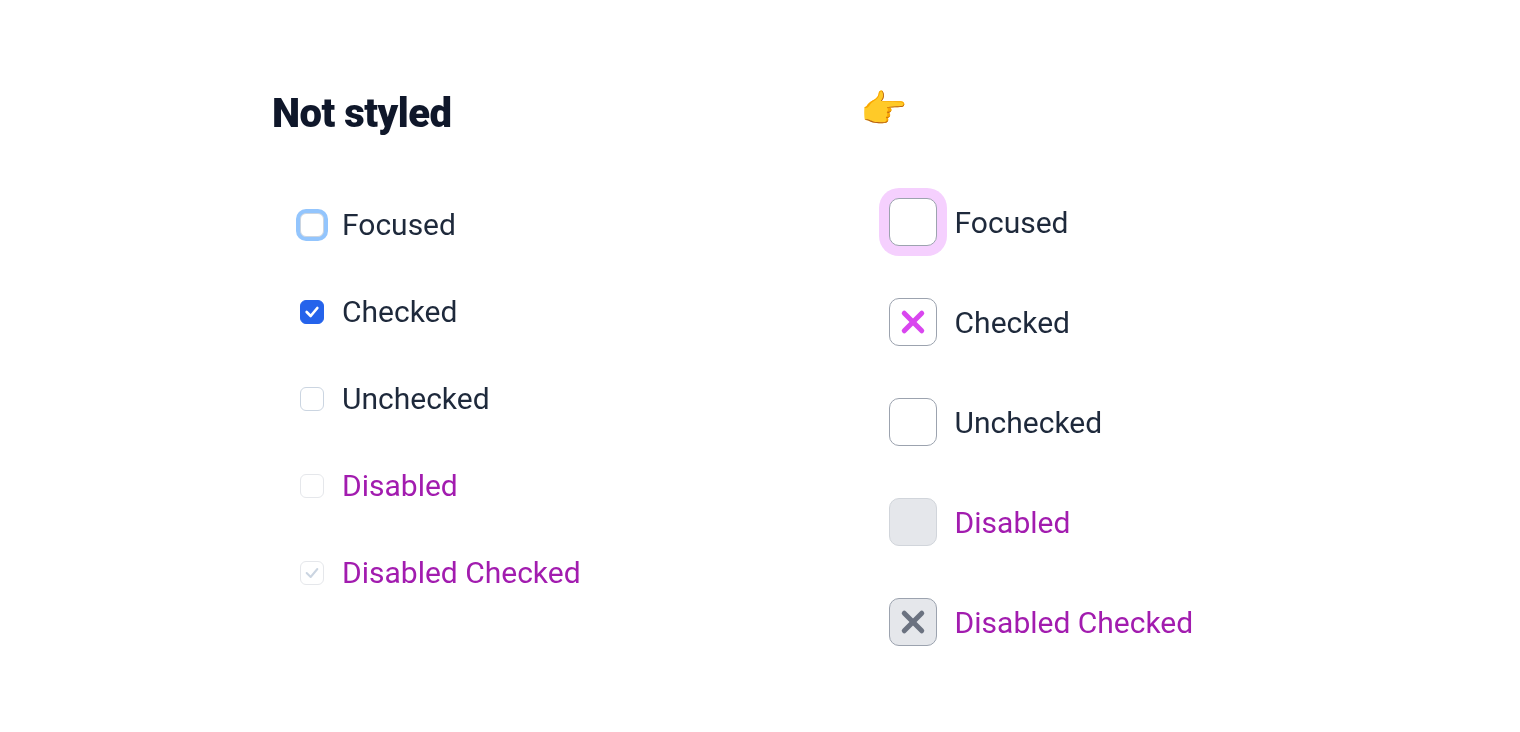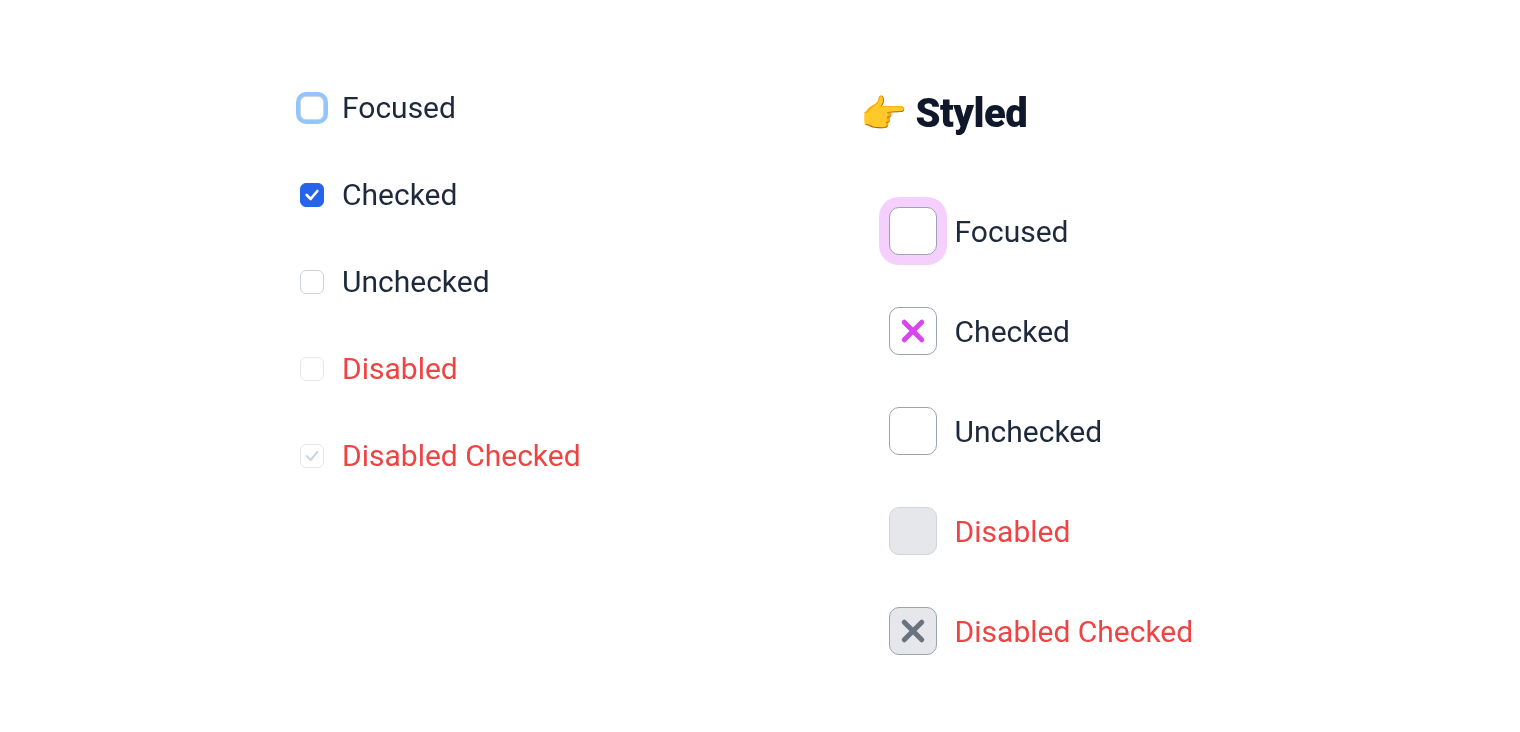--- a/index.html
+++ b/index.html
@@ -30,21 +30,21 @@
   }
   .item {
     display: flex;
     align-items: center;
     gap: 18px;
     margin-bottom: 52px;
     font-size: 30px;
     color: #1e293b;
     padding-left: 28px;
   }
-  .item.disabled { color: #ef4444; }
+  .item.disabled { color: #a21caf; }
 
   
   .cb-native {
     width: 24px;
     height: 24px;
     border-radius: 6px;
     border: 1.5px solid #cbd5e1;
     background: #ffffff;
     display: inline-flex;
     align-items: center;
@@ -91,20 +91,21 @@
   .cb-styled.disabled-checked svg { stroke: #6b7280; }
 
   .emoji { font-size: 38px; line-height: 1; }
 </style>
 </head>
 <body>
 
 <div class="container">
 
   <div class="col">
+    <h2 class="heading">Not styled</h2>
 
     <div class="item">
       <span class="cb-native focused"></span>
       <span>Focused</span>
     </div>
 
     <div class="item">
       <span class="cb-native checked">
         <svg width="16" height="16" viewBox="0 0 24 24" fill="none" stroke-width="4" stroke-linecap="round" stroke-linejoin="round">
             <polyline points="4 12 10 18 20 6"></polyline>
@@ -129,21 +130,20 @@
             <polyline points="4 12 10 18 20 6"></polyline>
           </svg>
       </span>
       <span>Disabled Checked</span>
     </div>
   </div>
 
   <div class="col">
     <h2 class="heading">
       <span class="emoji">👉</span>
-      <span>Styled</span>
     </h2>
 
     <div class="item">
       <span class="cb-styled focused"></span>
       <span>Focused</span>
     </div>
 
     <div class="item">
       <span class="cb-styled checked">
         <svg width="30" height="30" viewBox="0 0 24 24" fill="none" stroke-width="4" stroke-linecap="round">

